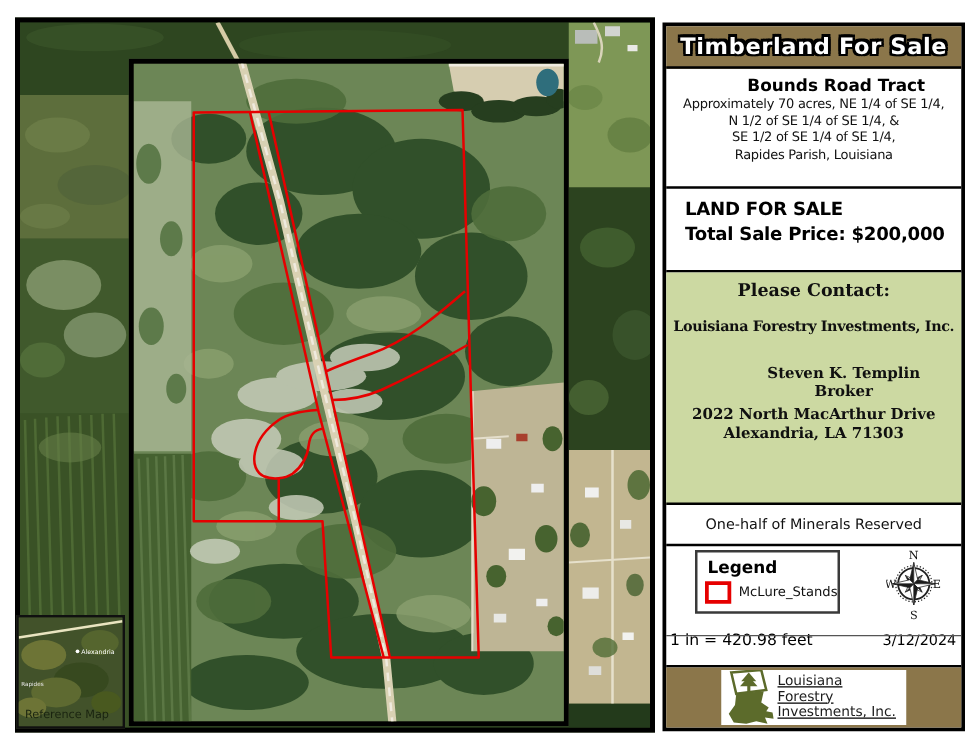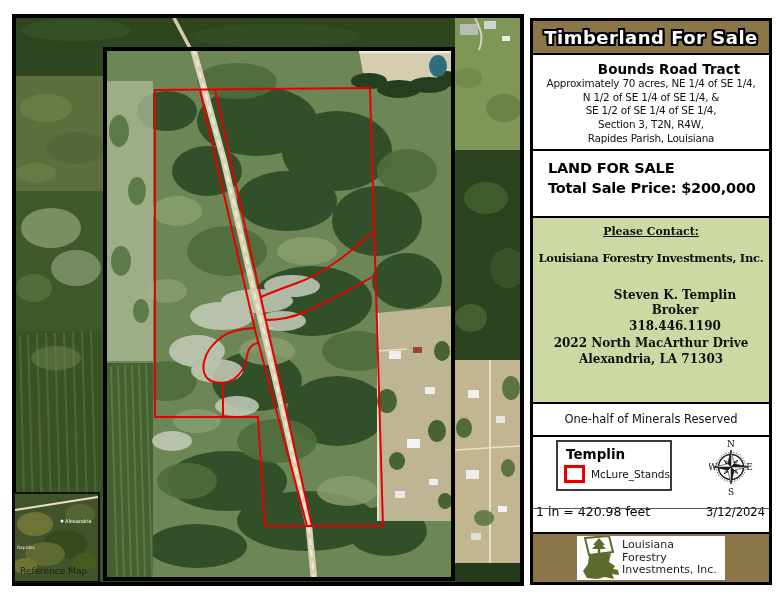--- a/index.html
+++ b/index.html
@@ -27,41 +27,41 @@
     text-shadow:-2px -2px 0 #000,2px -2px 0 #000,-2px 2px 0 #000,2px 2px 0 #000,
                 -2px 0 0 #000,2px 0 0 #000,0 -2px 0 #000,0 2px 0 #000;}
   .sec{box-sizing:border-box;}
   .sec-tract{height:96px;border-bottom:2px solid #000;text-align:center;}
   .tract-title{font-weight:bold;font-size:13.5px;margin-top:6px;color:#000;padding-left:36px;}
   .tract-line{font-size:10.4px;line-height:1.32;color:#111;letter-spacing:-.2px;}
   .sec-sale{height:67px;border-bottom:2px solid #000;padding:8px 0 0 15px;}
   .sale-line{font-weight:bold;font-size:14.5px;line-height:1.35;color:#000;letter-spacing:-.2px;}
   .sec-contact{height:186px;border-bottom:2px solid #000;background:#ccd9a2;text-align:center;
                font-family:"DejaVu Serif","Liberation Serif",serif;color:#101010;}
-  .contact-heading{font-weight:bold;font-size:11px;padding-top:7px;text-decoration:underline;}
+  .contact-heading{font-weight:bold;font-size:14px;padding-top:7px;}
   .contact-company{font-weight:bold;font-size:11.5px;letter-spacing:-.3px;margin-top:13px;}
   .contact-agent{font-weight:bold;font-size:12px;line-height:1.28;margin-top:23px;margin-left:48px;}
   .contact-address{font-weight:bold;font-size:12px;line-height:1.3;margin-top:2px;}
   .sec-minerals{height:33px;border-bottom:2px solid #000;text-align:center;
                 font-size:11.5px;color:#111;padding-top:8px;}
   .sec-legend{height:72px;border-bottom:1px solid #555;position:relative;}
   .legend-box{position:absolute;left:23px;top:3px;width:112px;height:47px;
               border:2px solid #3a3a3a;background:#fff;}
   .legend-title{font-weight:bold;font-size:13.5px;color:#000;margin:4px 0 0 8px;}
   .legend-row{display:flex;align-items:center;margin:3px 0 16px 6px;}
   .legend-swatch{width:27px;height:12px;border:3px solid #e60000;background:#fff;}
   .legend-label{font-size:10.5px;color:#111;margin-left:6px;}
   .compass{position:absolute;left:176px;top:1px;}
   .sec-scale{height:25px;border-bottom:2px solid #000;display:flex;align-items:center;
              justify-content:space-between;padding:0 4px 18px 3px;}
   .scale-text{font-size:12.5px;color:#000;}
   .date-text{font-size:11.5px;color:#000;}
   .logo-strip{flex:1;background:#8b764a;display:flex;justify-content:center;}
   .logo-box{width:148px;height:44px;background:#fff;margin-top:2px;
-            display:flex;align-items:center;}
+            display:flex;align-items:center;text-decoration:underline;}
   .logo-box svg{margin:0 3px 0 2px;}
   .logo-text{font-size:11px;line-height:1.15;color:#1c1c1c;}
 </style>
 </head>
 <body>
 
 <div class="page">
 
   <div class="map-frame">
     <svg class="outer-map" width="504" height="564" viewBox="0 0 504 564">
@@ -233,48 +233,46 @@
 
     <div class="title-bar">
       <span>Timberland For Sale</span>
     </div>
 
     <div class="sec sec-tract">
       <div class="tract-title">Bounds Road Tract</div>
       <div class="tract-line">Approximately 70 acres, NE 1/4 of SE 1/4,</div>
       <div class="tract-line">N 1/2 of SE 1/4 of SE 1/4, &amp;</div>
       <div class="tract-line">SE 1/2 of SE 1/4 of SE 1/4,</div>
-      <div class="tract-line">Section 3, T2N, R4W,</div>
       <div class="tract-line">Rapides Parish, Louisiana</div>
     </div>
 
     <div class="sec sec-sale">
       <div class="sale-line">LAND FOR SALE</div>
       <div class="sale-line">Total Sale Price: $200,000</div>
     </div>
 
     <div class="sec sec-contact">
       <div class="contact-heading">Please Contact:</div>
       <div class="contact-company">Louisiana Forestry Investments, Inc.</div>
       <div class="contact-agent">
         <div>Steven K. Templin</div>
         <div>Broker</div>
-        <div>318.446.1190</div>
       </div>
       <div class="contact-address">
         <div>2022 North MacArthur Drive</div>
         <div>Alexandria, LA 71303</div>
       </div>
     </div>
 
     <div class="sec sec-minerals">One-half of Minerals Reserved</div>
 
     <div class="sec sec-legend">
       <div class="legend-box">
-        <div class="legend-title">Templin</div>
+        <div class="legend-title">Legend</div>
         <div class="legend-row">
           <div class="legend-swatch"></div>
           <div class="legend-label">McLure_Stands</div>
         </div>
       </div>
       <svg class="compass" width="44" height="60" viewBox="0 0 44 60">
         <circle cx="22" cy="29" r="14.5" fill="none" stroke="#222" stroke-width="1" stroke-dasharray="1,1.6"></circle>
         <circle cx="22" cy="29" r="12.5" fill="none" stroke="#222" stroke-width="1.5"></circle>
         <g stroke="#222" stroke-width=".6">
           <path d="M22,29 L28.7,22.3 L22,25.5 Z" fill="#1a1a1a"></path>

